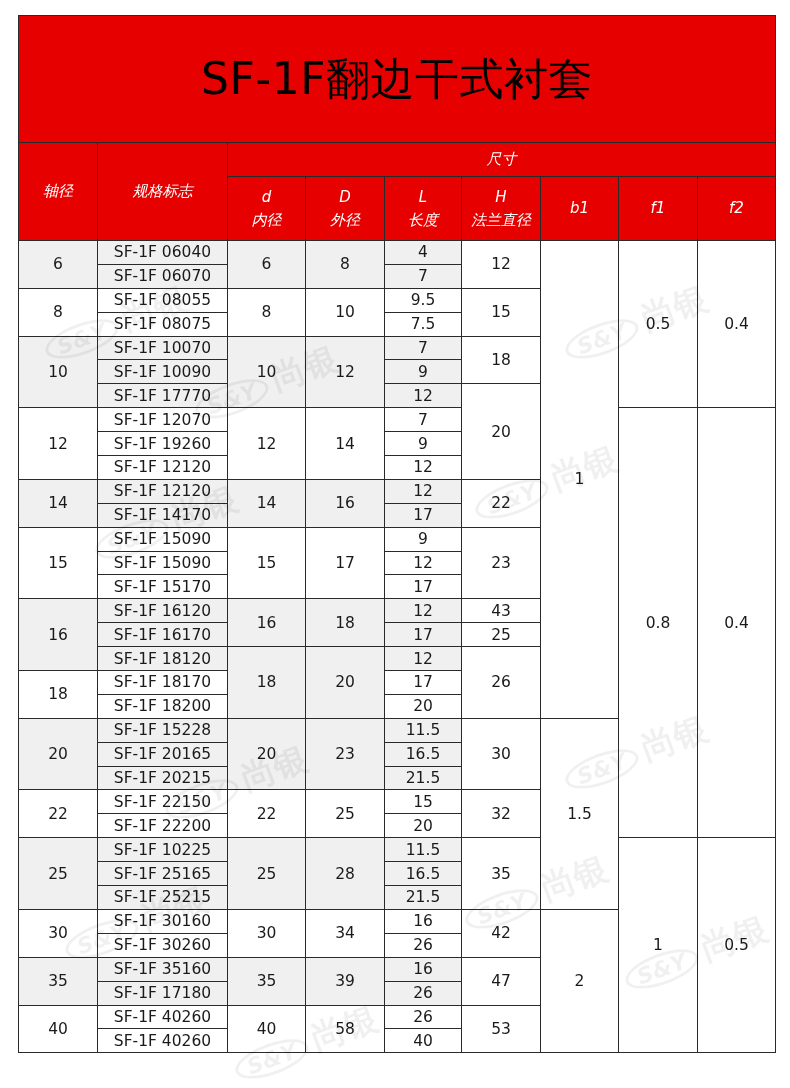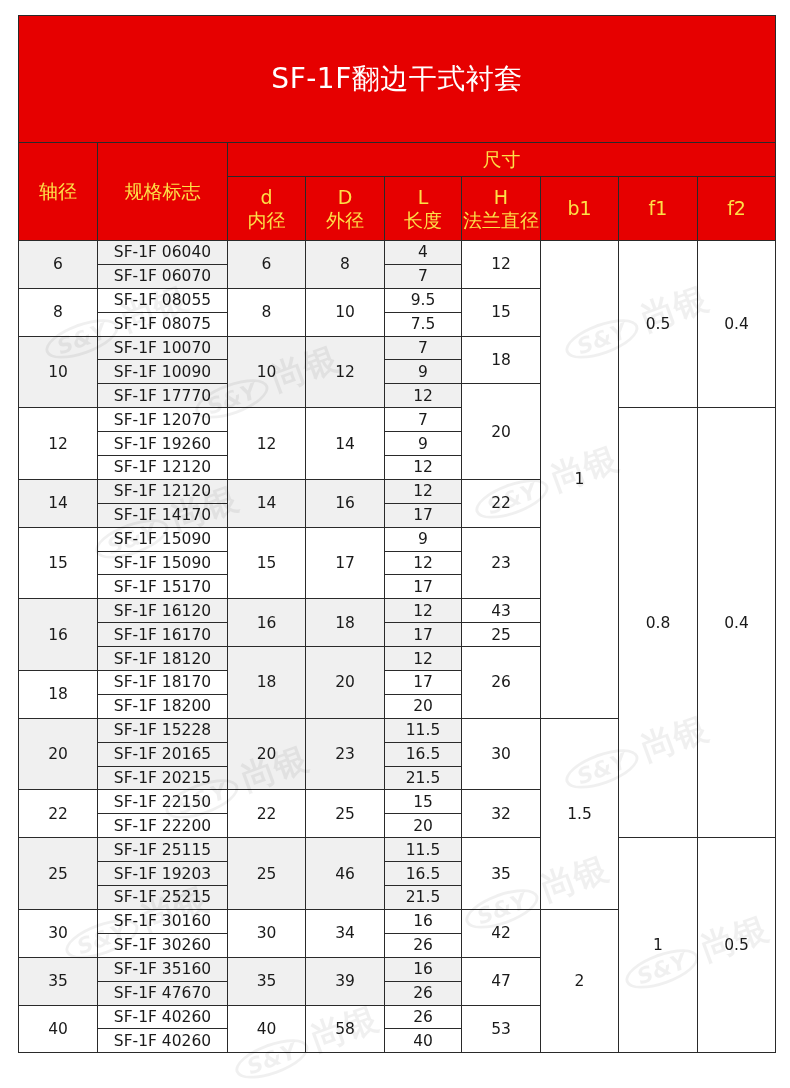--- a/index.html
+++ b/index.html
@@ -6,22 +6,22 @@
   body { width: 790px; height: 1088px; position: relative; overflow: hidden;
          font-family: "DejaVu Sans", "Liberation Sans", sans-serif; color: #1a1a1a; }
   .wm { position: absolute; color: rgba(0,0,0,0.06); font-size: 34px; font-weight: bold;
         transform: rotate(-20deg); pointer-events: none; white-space: nowrap; z-index: 5; }
   .wm .logo { display: inline-block; border: 3px solid rgba(0,0,0,0.06); border-radius: 50%;
               padding: 0 10px; font-size: 22px; font-style: italic; margin-right: 6px; }
   table.spec { position: absolute; left: 18px; top: 15px; width: 758px;
                border-collapse: collapse; table-layout: fixed; }
   table.spec td, table.spec th { border: 1.5px solid #2a2a2a; padding: 0; text-align: center;
                vertical-align: middle; font-weight: normal; overflow: hidden; white-space: nowrap; }
-  .title-cell { background: #e60000; color: #ffffff; height: 126px; font-size: 28px; letter-spacing: 0.5px; }
-  .hdr { background: #e60000; color: #fde047; font-size: 19px; }
+  .title-cell { background: #e60000; color: #000000; height: 126px; font-size: 44px; letter-spacing: 0.5px; }
+  .hdr { background: #e60000; color: #ffffff; font-size: 15px; font-style: italic; }
   .hdr-top { height: 33px; }
   .hdr-sub { height: 63px; line-height: 23px; }
   tr.data td { height: 22.9px; font-size: 15.5px; line-height: 20px; }
   .g { background: #f0f0f0; }
   .w { background: #ffffff; }
 </style>
 </head>
 <body>
 
 <div class="wm" style="left:40px; top:300px;"><span class="logo">S&amp;Y</span><span>尚银</span></div>
@@ -210,30 +210,30 @@
         <td rowspan="2" class="w">25</td>
         <td class="w">15</td>
         <td rowspan="2" class="w">32</td>
       </tr>
       <tr class="data">
         <td class="w">SF-1F 22200</td>
         <td class="w">20</td>
       </tr>
       <tr class="data">
         <td rowspan="3" class="g">25</td>
-        <td class="g">SF-1F 25115</td>
+        <td class="g">SF-1F 10225</td>
         <td rowspan="3" class="g">25</td>
-        <td rowspan="3" class="g">46</td>
+        <td rowspan="3" class="g">28</td>
         <td class="g">11.5</td>
         <td rowspan="3" class="w">35</td>
         <td rowspan="9" class="w">1</td>
         <td rowspan="9" class="w">0.5</td>
       </tr>
       <tr class="data">
-        <td class="g">SF-1F 19203</td>
+        <td class="g">SF-1F 25165</td>
         <td class="g">16.5</td>
       </tr>
       <tr class="data">
         <td class="g">SF-1F 25215</td>
         <td class="g">21.5</td>
       </tr>
       <tr class="data">
         <td rowspan="2" class="w">30</td>
         <td class="w">SF-1F 30160</td>
         <td rowspan="2" class="w">30</td>
@@ -248,21 +248,21 @@
       </tr>
       <tr class="data">
         <td rowspan="2" class="g">35</td>
         <td class="g">SF-1F 35160</td>
         <td rowspan="2" class="g">35</td>
         <td rowspan="2" class="g">39</td>
         <td class="g">16</td>
         <td rowspan="2" class="w">47</td>
       </tr>
       <tr class="data">
-        <td class="g">SF-1F 47670</td>
+        <td class="g">SF-1F 17180</td>
         <td class="g">26</td>
       </tr>
       <tr class="data">
         <td rowspan="2" class="w">40</td>
         <td class="w">SF-1F 40260</td>
         <td rowspan="2" class="w">40</td>
         <td rowspan="2" class="w">58</td>
         <td class="w">26</td>
         <td rowspan="2" class="w">53</td>
       </tr>

